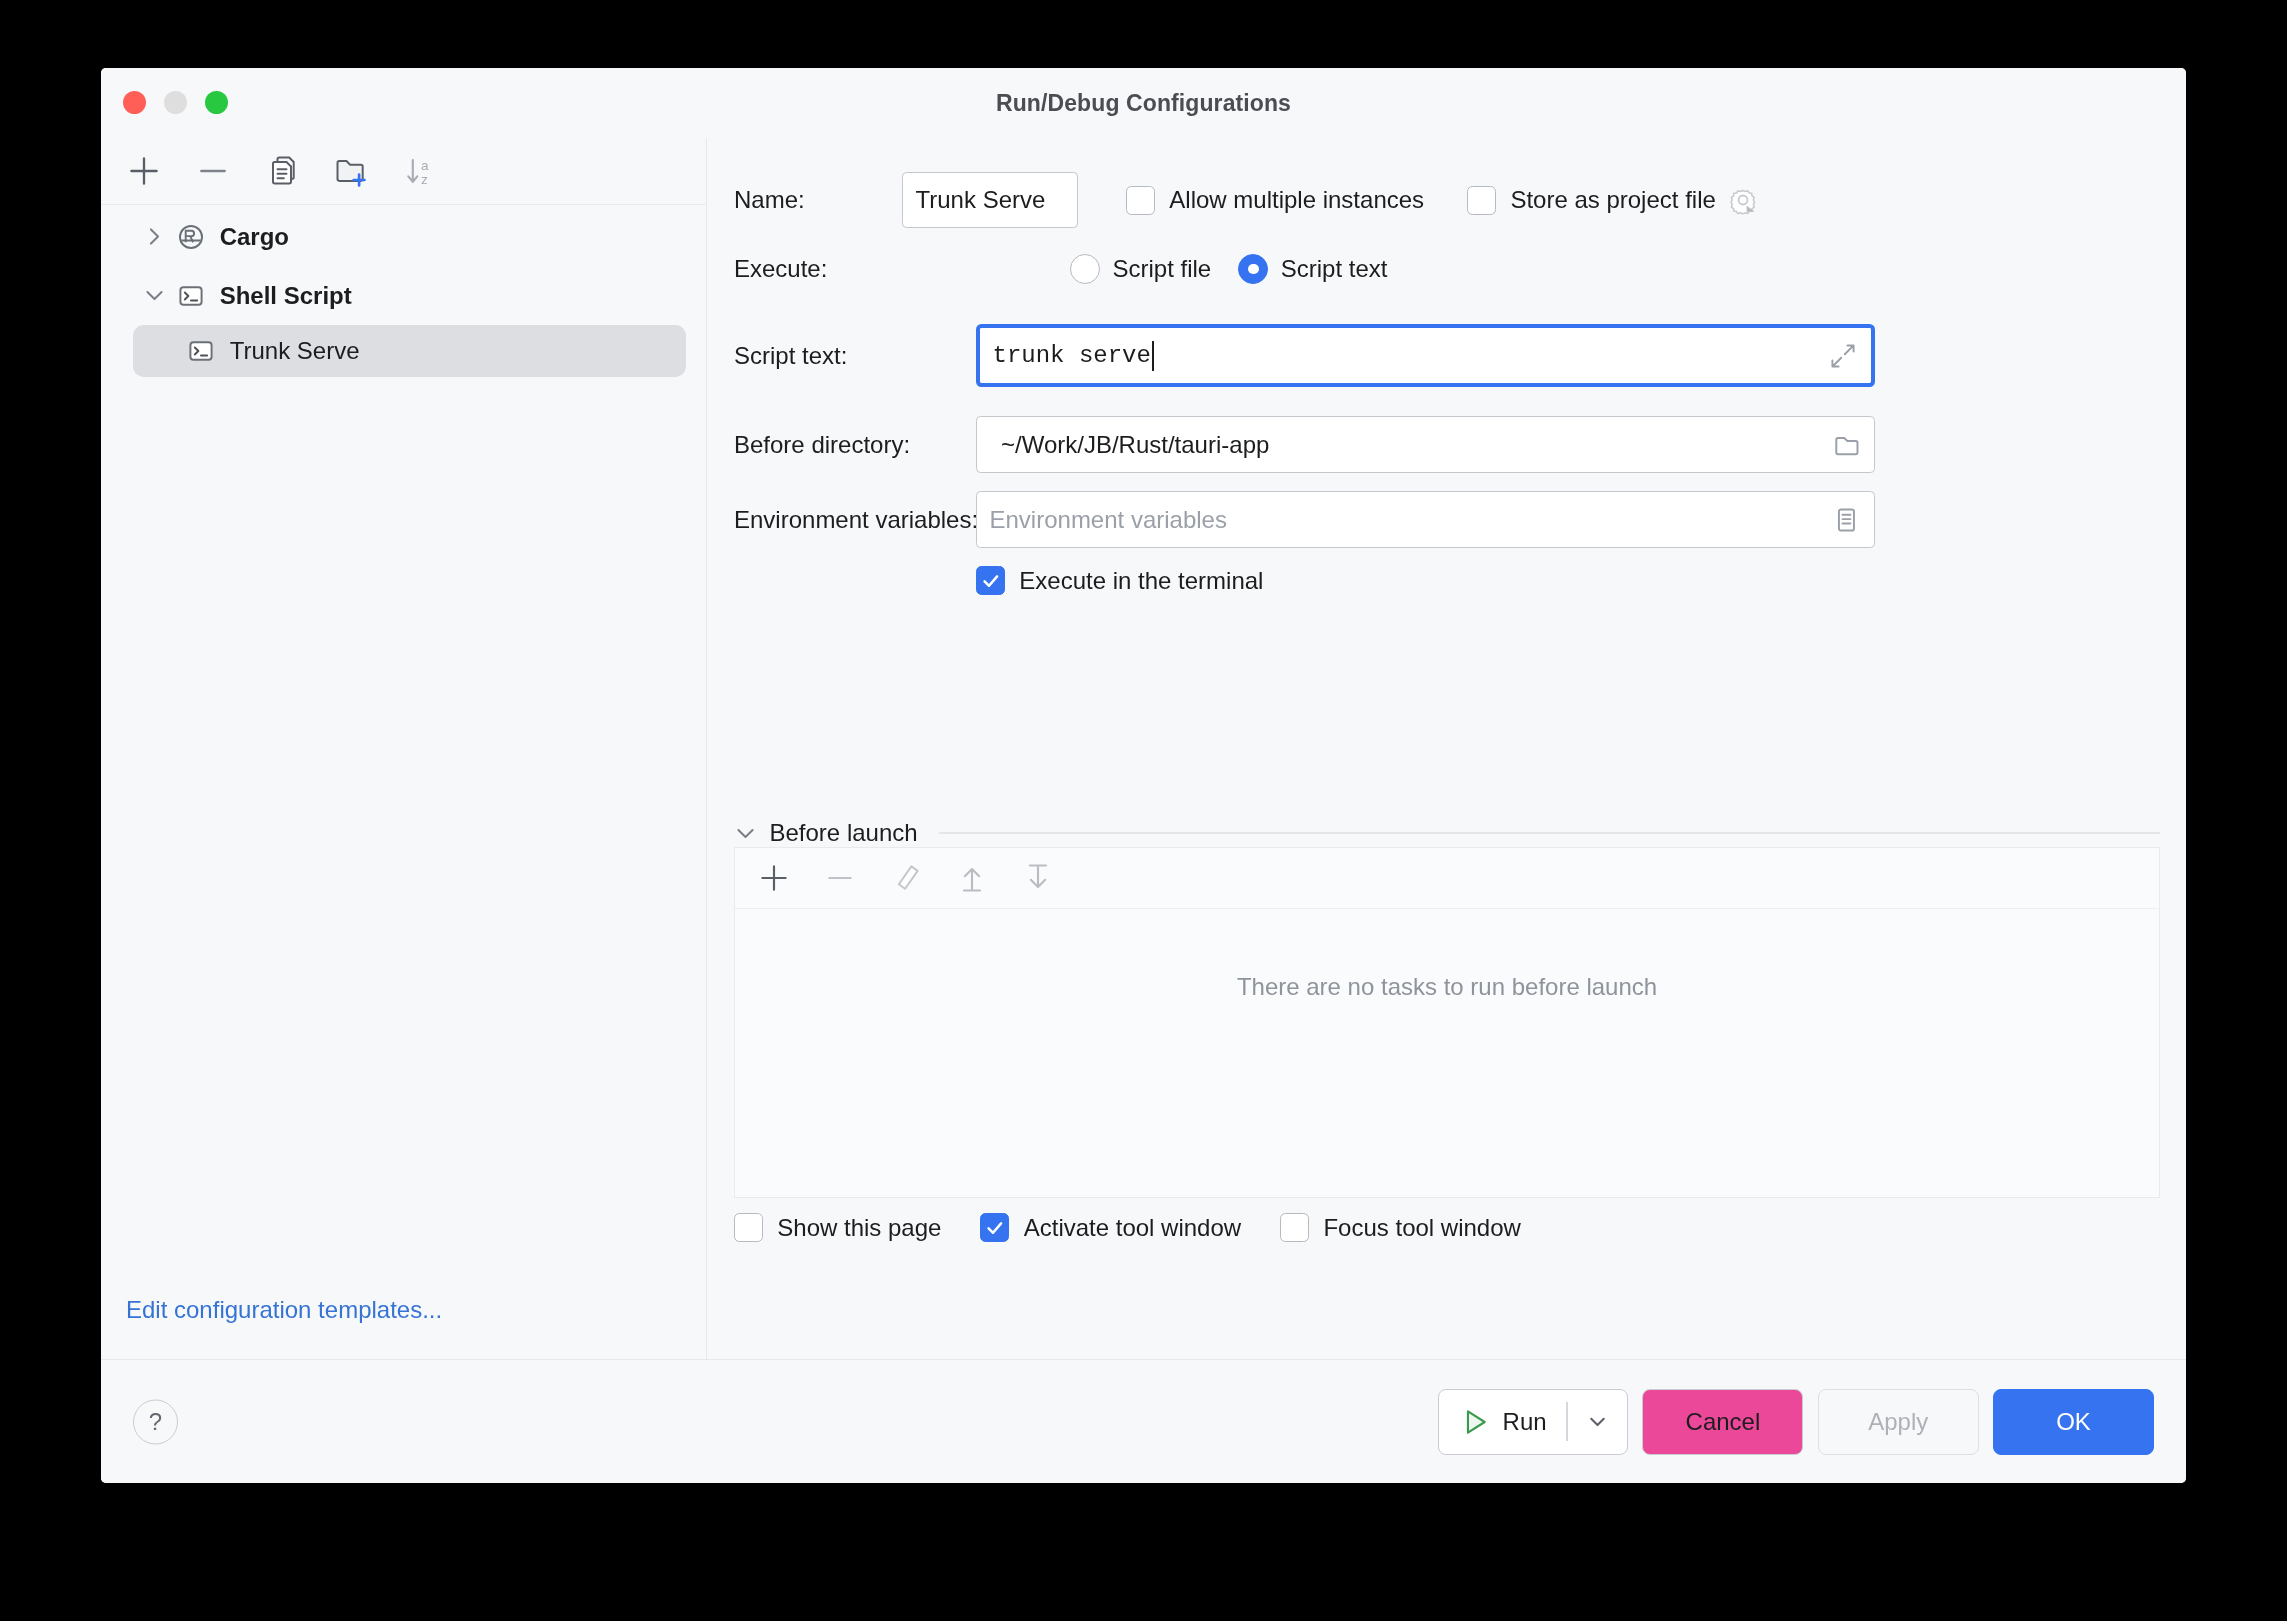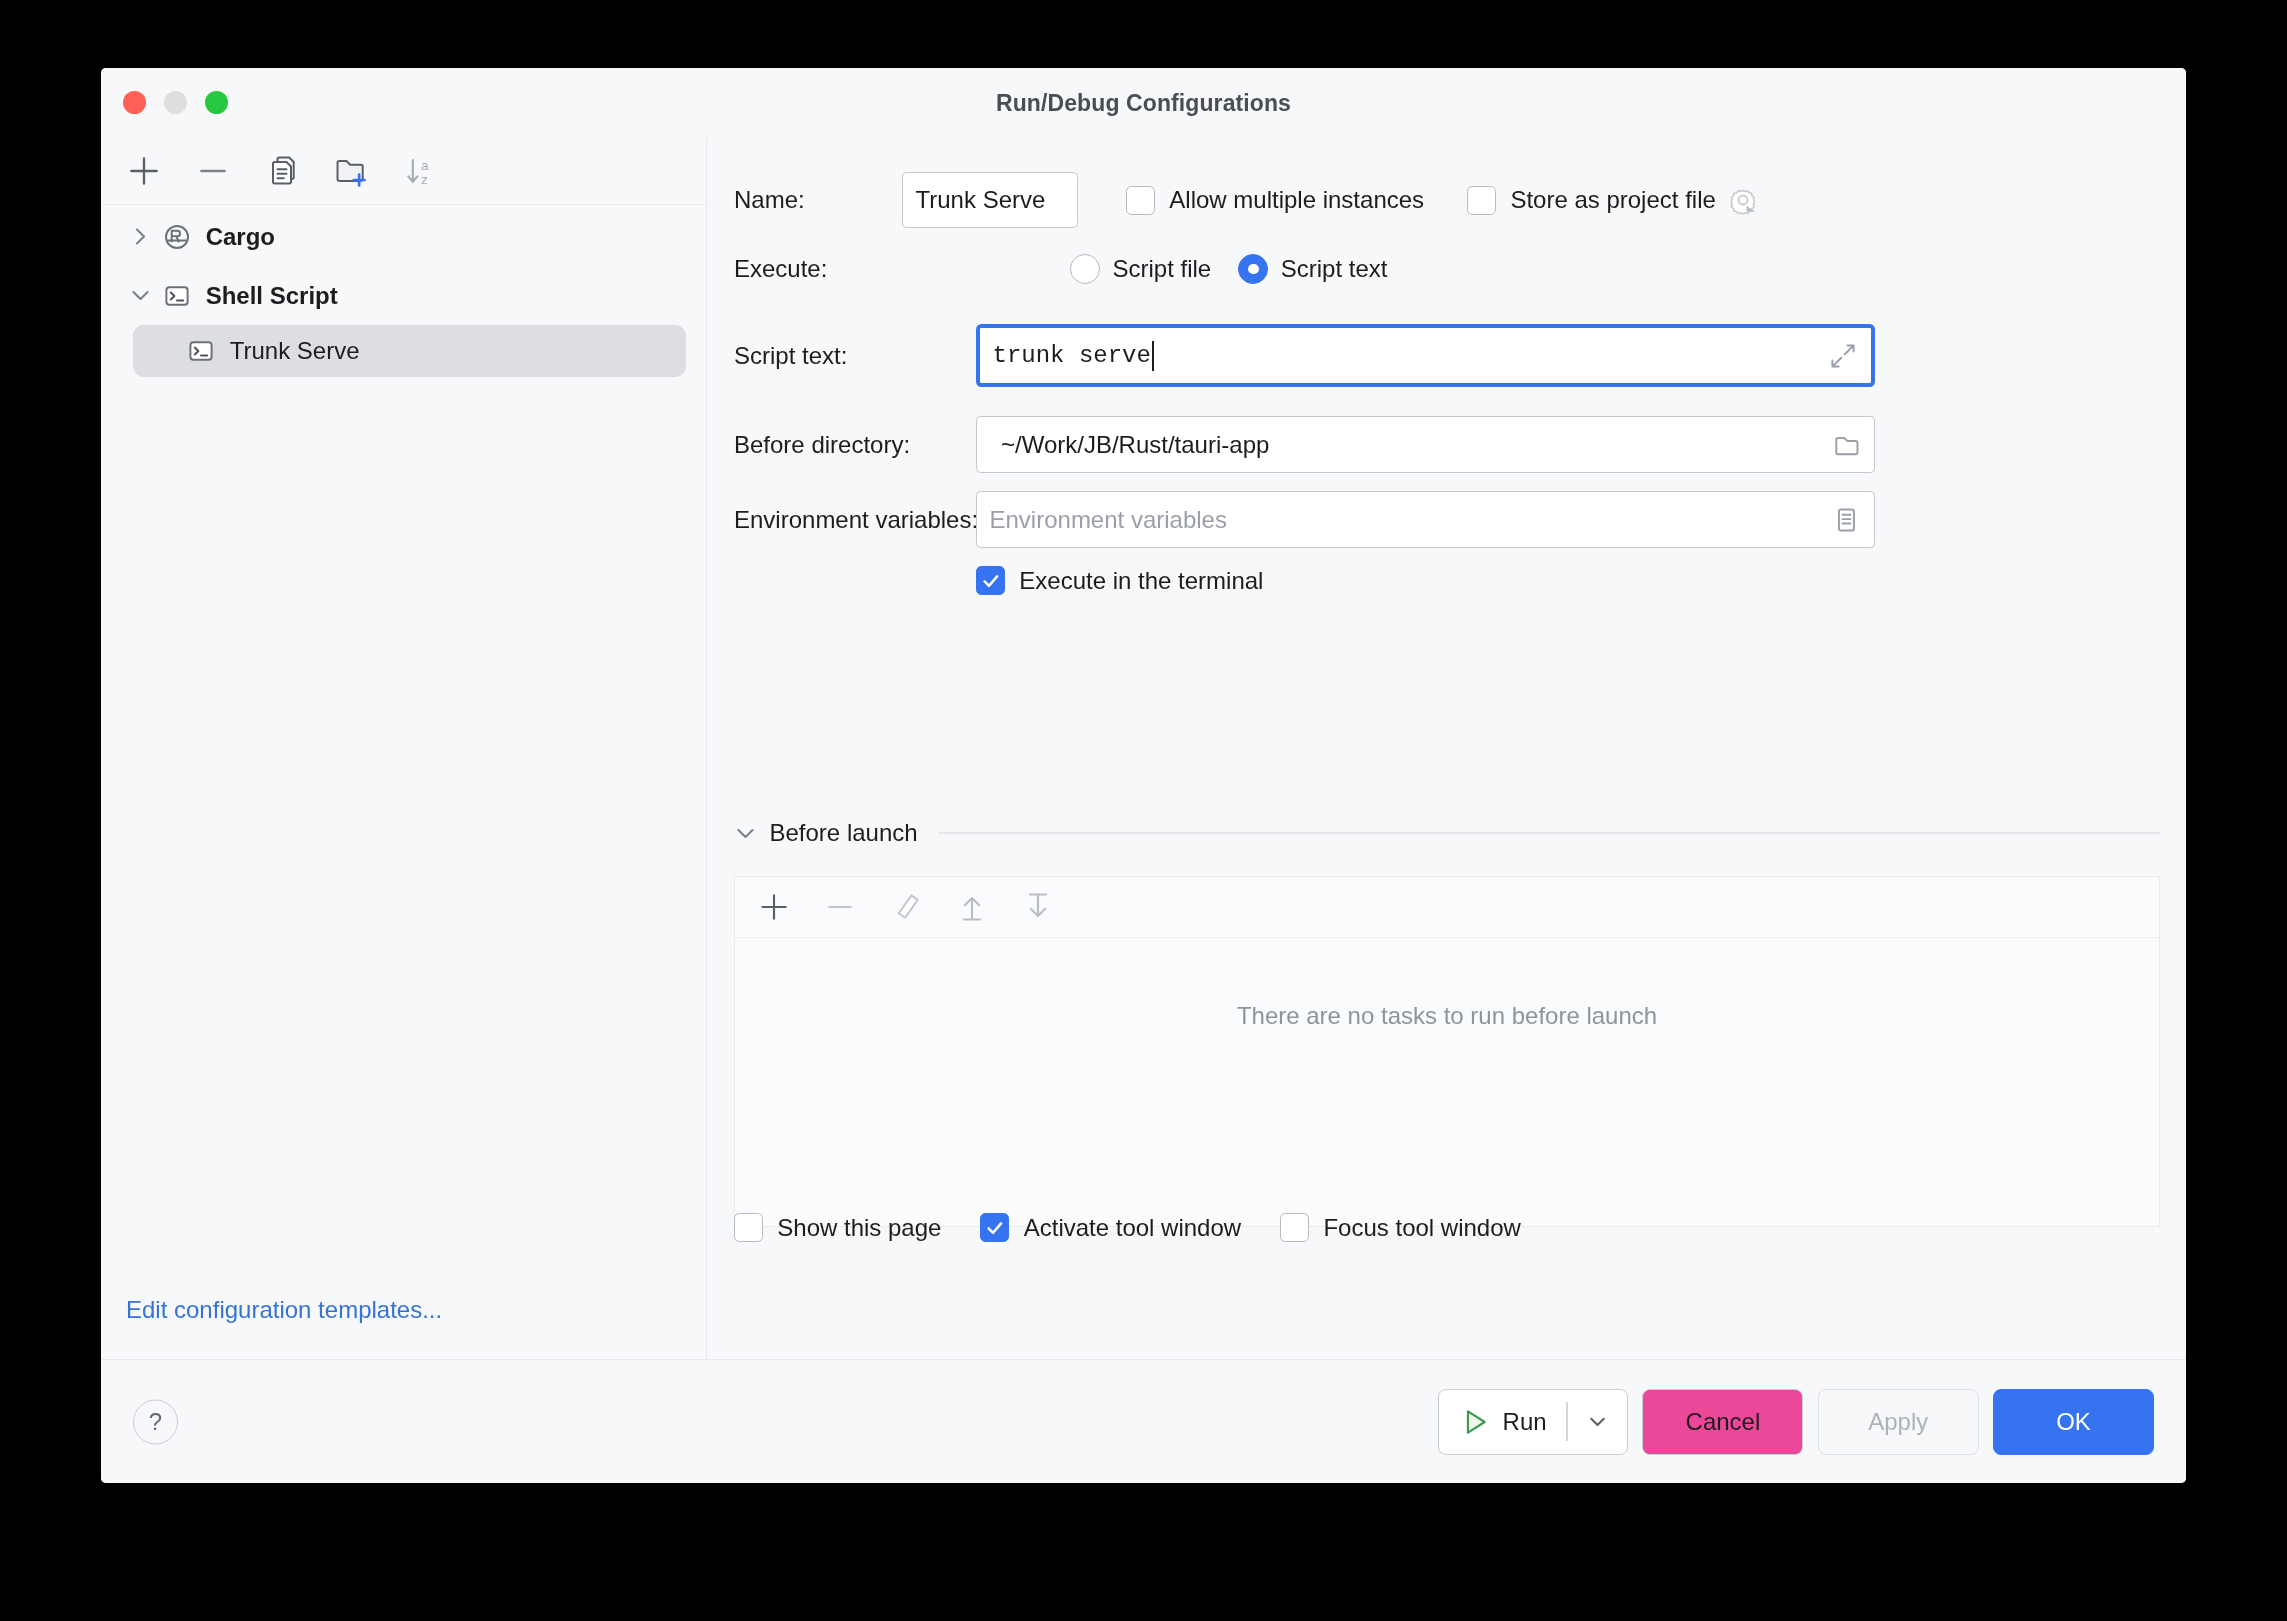--- a/index.html
+++ b/index.html
@@ -56,21 +56,21 @@
   }
   .tb-btn {
     width: 39px; height: 39px;
     display: flex; align-items: center; justify-content: center;
     cursor: default;
   }
 
   #tree { position: absolute; left: 0; top: 69px; width: 100%; }
   .tree-row {
     display: flex; align-items: center;
-    height: 59px; padding-left: 20px;
+    height: 59px; padding-left: 34px;
     font-size: 24px; color: #1c1d1f;
   }
   .tree-row.group { font-weight: bold; }
   .tree-row .arrow {
     width: 38px; height: 38px; flex: 0 0 38px;
     display: flex; align-items: center; justify-content: center;
   }
   .tree-row .t-icon {
     width: 36px; height: 36px; flex: 0 0 36px;
     display: flex; align-items: center; justify-content: center;
@@ -151,21 +151,21 @@
   }
   .cb-row { display: flex; align-items: center; cursor: default; }
   .cb-label { font-size: 24px; color: #1c1d1f; white-space: nowrap; }
 
   
   #before-launch { position: absolute; left: 25px; top: 681px; width: 1426px; }
   #bl-header { display: flex; align-items: center; gap: 12.5px; }
   #bl-header .bl-title { font-size: 24px; color: #1c1d1f; }
   #bl-header .bl-rule { flex: 1; height: 1.8px; background: #e4e6e9; margin-left: 9px; }
   #bl-panel {
-    margin-top: 29px;
+    margin-top: 0;
     border: 1.8px solid #e8eaec;
     background: #fafbfc;
     height: 351px;
     position: relative;
   }
   #bl-toolbar {
     height: 61px; display: flex; align-items: center;
     padding-left: 19.7px; gap: 27px;
     border-bottom: 1.8px solid #eceef0;
   }

